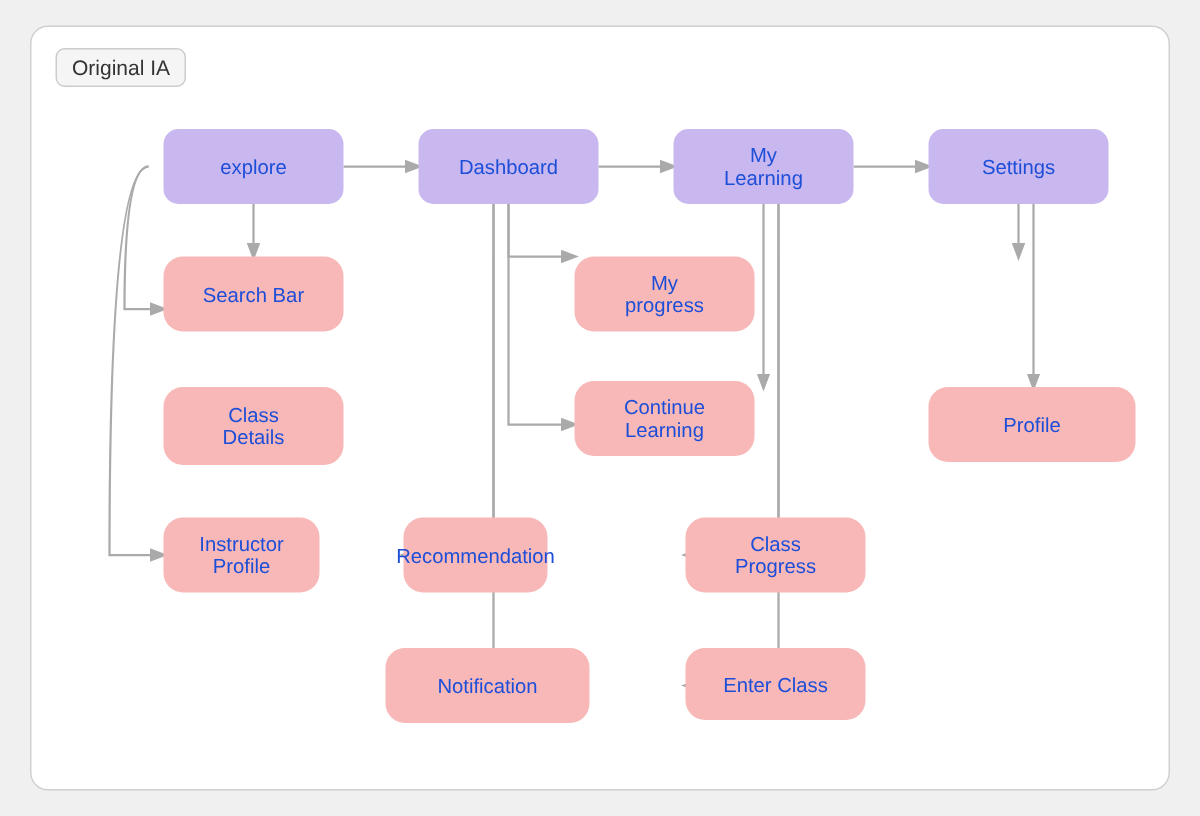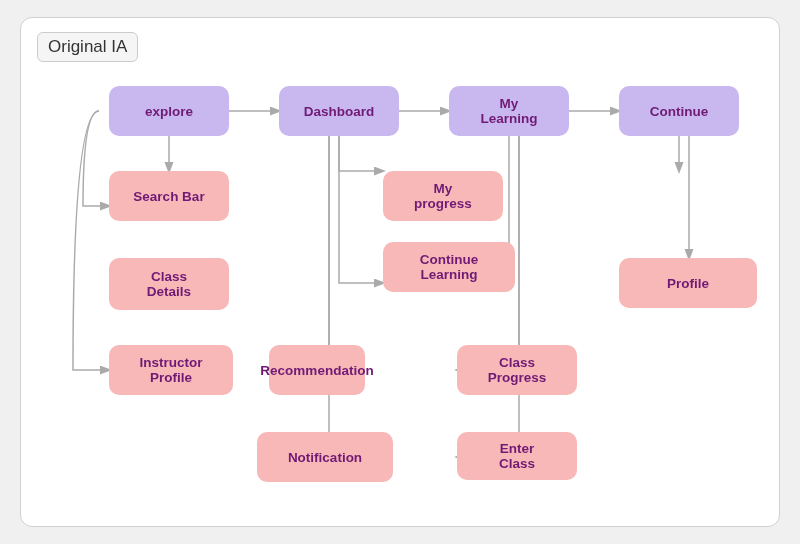--- a/index.html
+++ b/index.html
@@ -22,40 +22,41 @@
       overflow: hidden;
     }
     .label-badge {
       position: absolute;
       top: 14px;
       left: 16px;
       background: #f5f5f5;
       border: 1px solid #ccc;
       border-radius: 6px;
       padding: 4px 10px;
-      font-size: 17px;
+      font-size: 14px;
       color: #333;
     }
     .node {
       position: absolute;
       border-radius: 10px;
       display: flex;
       align-items: center;
       justify-content: center;
       text-align: center;
       font-size: 13.5px;
-      font-weight: 700;
-      color: #701a75;
+      font-weight: 400;
+      color: #1d4ed8;
       padding: 24px;
     }
     .purple {
       background: #c9b8f0;
     }
     .pink {
       background: #f8b8b8;
+      border-radius: 13px;
     }
     svg.arrows {
       position: absolute;
       top: 0; left: 0;
       width: 100%;
       height: 100%;
       pointer-events: none;
     }
     svg.arrows line, svg.arrows path {
       stroke: #aaa;
@@ -107,27 +108,27 @@
     <path d="M498,118 L498,439 L436,439" marker-end="url(#arrow)"></path>
 
     <path d="M658,118 L658,153" marker-end="url(#arrow)"></path>
 
     <path d="M668,118 L668,240" marker-end="url(#arrow)"></path>
   </svg>
 
   <div class="node purple" style="left:88px;top:68px;width:120px;height:50px">explore</div>
   <div class="node purple" style="left:428px;top:68px;width:120px;height:50px">My Learning</div>
   <div class="node purple" style="left:258px;top:68px;width:120px;height:50px">Dashboard</div>
-  <div class="node purple" style="left:598px;top:68px;width:120px;height:50px">Continue</div>
+  <div class="node purple" style="left:598px;top:68px;width:120px;height:50px">Settings</div>
 
   <div class="node pink" style="left:88px;top:153px;width:120px;height:50px">Search Bar</div>
   <div class="node pink" style="left:88px;top:240px;width:120px;height:52px">Class Details</div>
-  <div class="node pink" style="left:88px;top:327px;width:124px;height:50px">Instructor Profile</div>
+  <div class="node pink" style="left:88px;top:327px;width:104px;height:50px">Instructor Profile</div>
 
   <div class="node pink" style="left:362px;top:153px;width:120px;height:50px">My progress</div>
-  <div class="node pink" style="left:362px;top:224px;width:132px;height:50px">Continue Learning</div>
+  <div class="node pink" style="left:362px;top:236px;width:120px;height:50px">Continue Learning</div>
   <div class="node pink" style="left:248px;top:327px;width:96px;height:50px">Recommendation</div>
   <div class="node pink" style="left:436px;top:327px;width:120px;height:50px">Class Progress</div>
   <div class="node pink" style="left:236px;top:414px;width:136px;height:50px">Notification</div>
   <div class="node pink" style="left:436px;top:414px;width:120px;height:40px">Enter Class</div>
 
   <div class="node pink" style="left:598px;top:240px;width:138px;height:50px">Profile</div>
 </div>
 
 </body></html>

